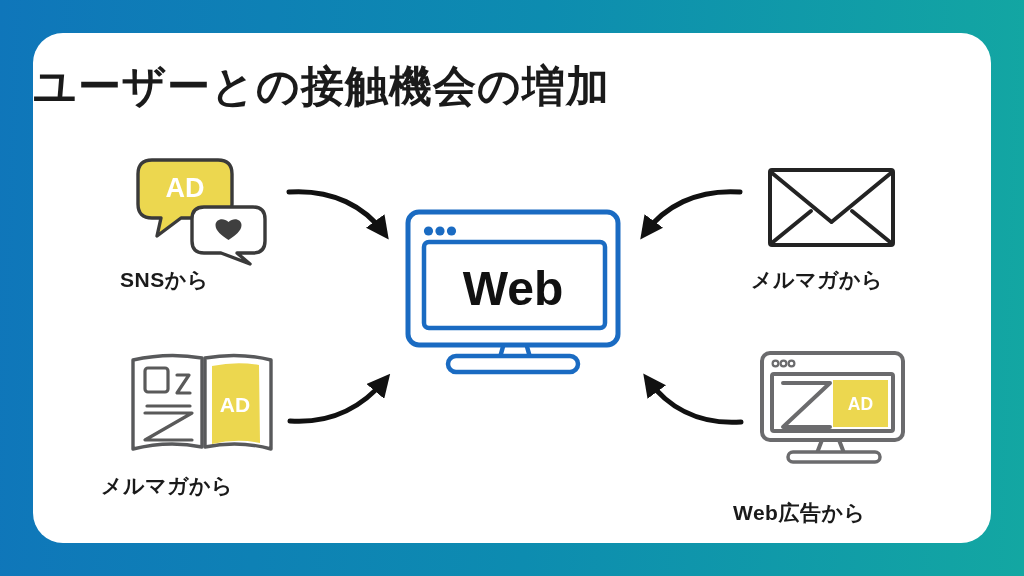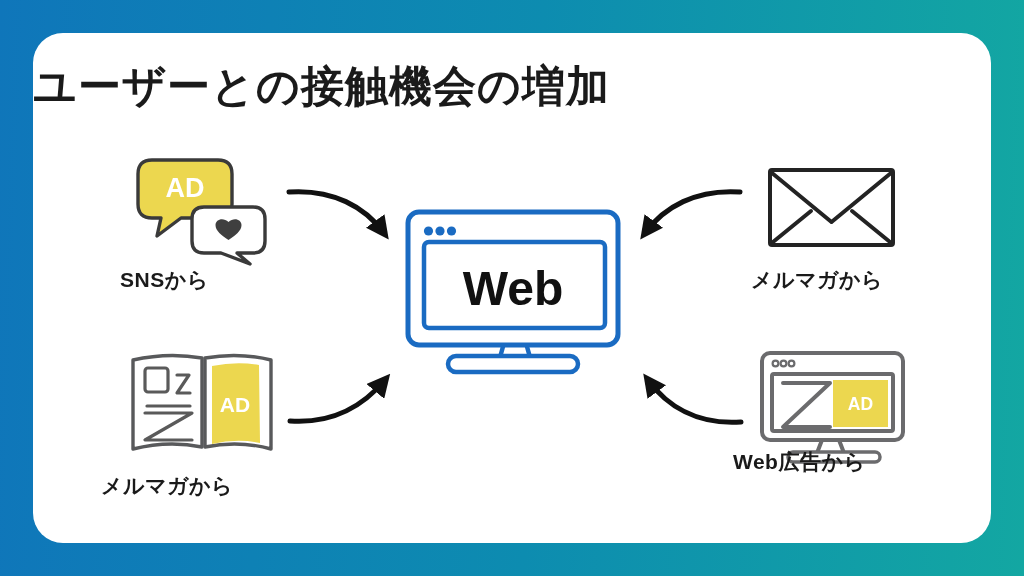--- a/index.html
+++ b/index.html
@@ -105,13 +105,13 @@
   </g>
   <g stroke="#6b6b6d" stroke-width="2.2" fill="#ffffff">
     <circle cx="20.5" cy="17.5" r="2.9"></circle>
       <circle cx="28.5" cy="17.5" r="2.9"></circle>
       <circle cx="36.5" cy="17.5" r="2.9"></circle>
   </g>
   <path d="M28,37 H75 L28,81 H75" fill="none" stroke="#6b6b6d" stroke-width="4" stroke-linecap="round" stroke-linejoin="round"></path>
   <rect x="78" y="34" width="55" height="47" fill="#ecd74f"></rect>
   <text x="105.5" y="64" text-anchor="middle" class="ad-white" font-size="17.5">AD</text>
 </svg>
-<div class="label" style="left:733px;top:448px;width:200px">Web広告から</div>
+<div class="label" style="left:733px;top:499px;width:200px">Web広告から</div>
 
 </body></html>

